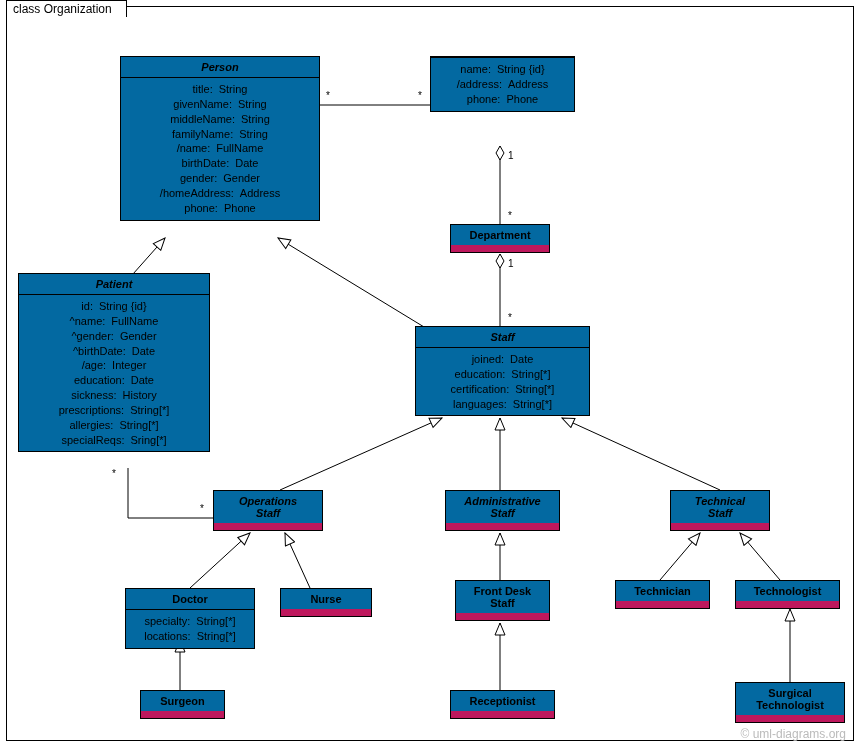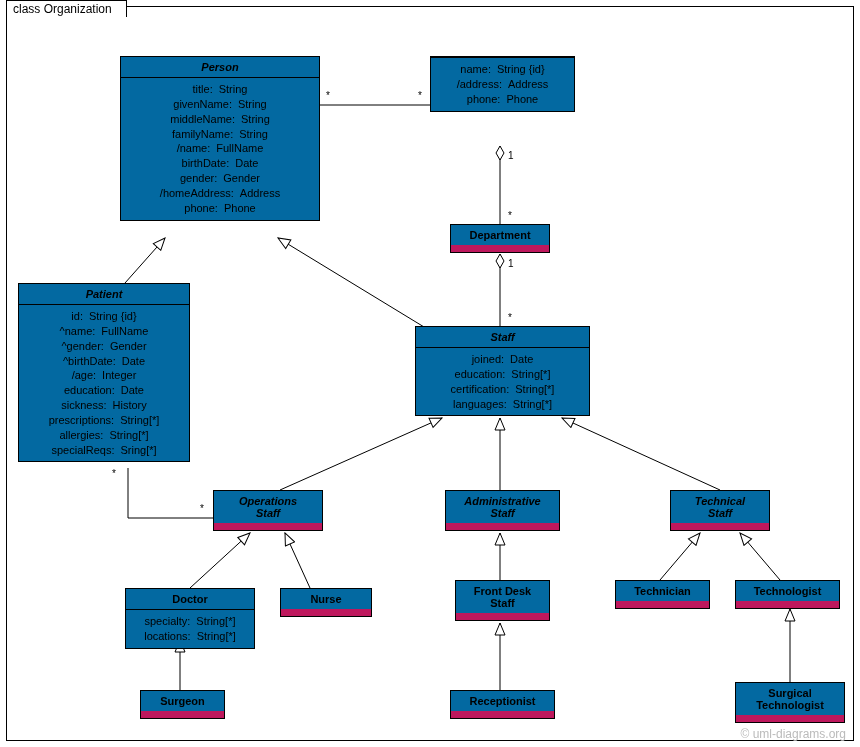--- a/index.html
+++ b/index.html
@@ -131,21 +131,21 @@
           <span>phone:</span>
           <span>Phone</span>
         </div>
     </div>
   </div>
 
   <div class="box simple" style="left:450px;top:224px;width:100px">
     <div class="title" style="font-style:normal;font-weight:bold">Department</div>
   </div>
 
-  <div class="box" style="left:18px;top:283px;width:172px">
+  <div class="box" style="left:18px;top:273px;width:192px">
     <div class="title">Patient</div>
     <div class="sep"></div>
     <div class="attrs">
       <div class="row">
           <span>id:</span>
           <span>String {id}</span>
         </div>
       <div class="row">
           <span>^name:</span>
           <span>FullName</span>

